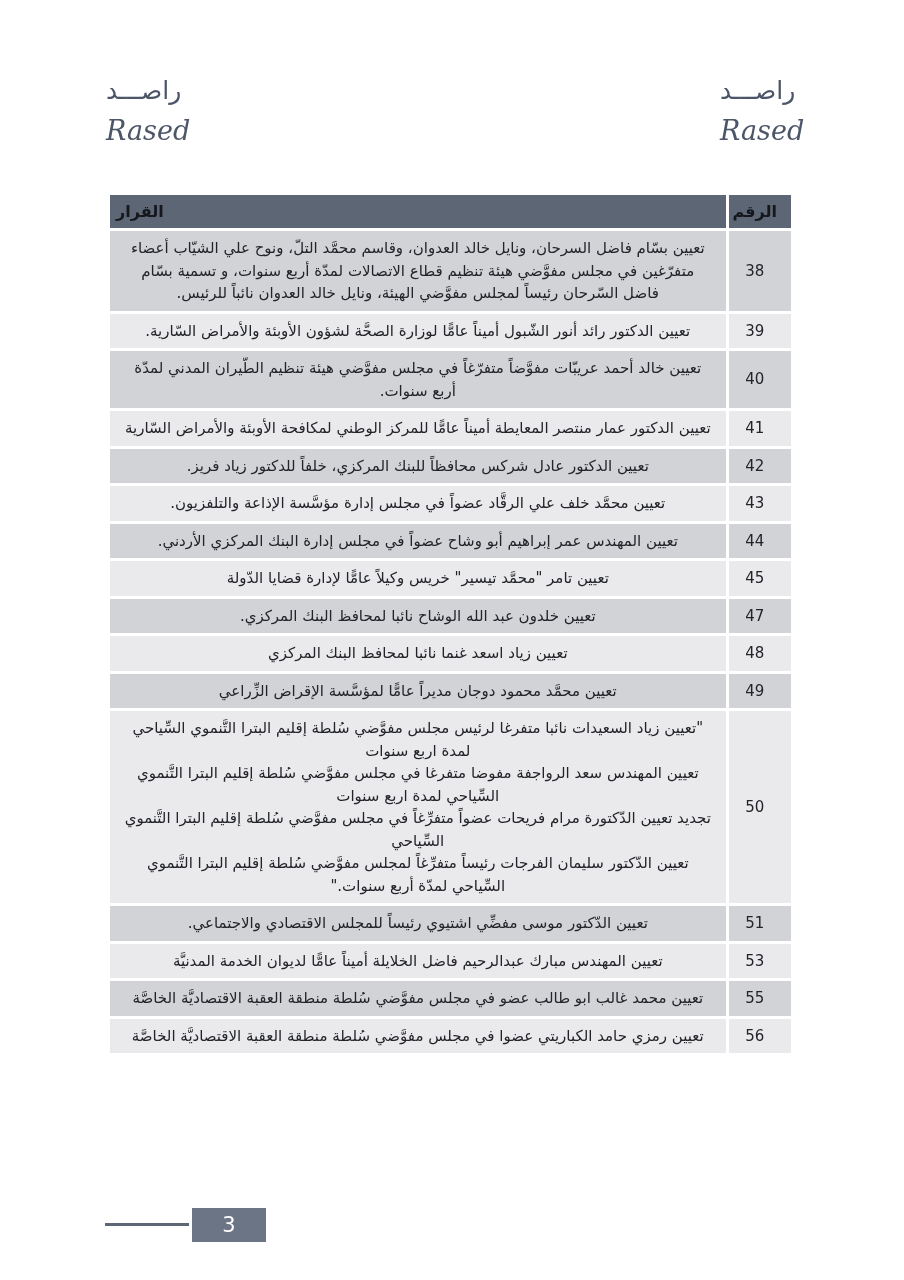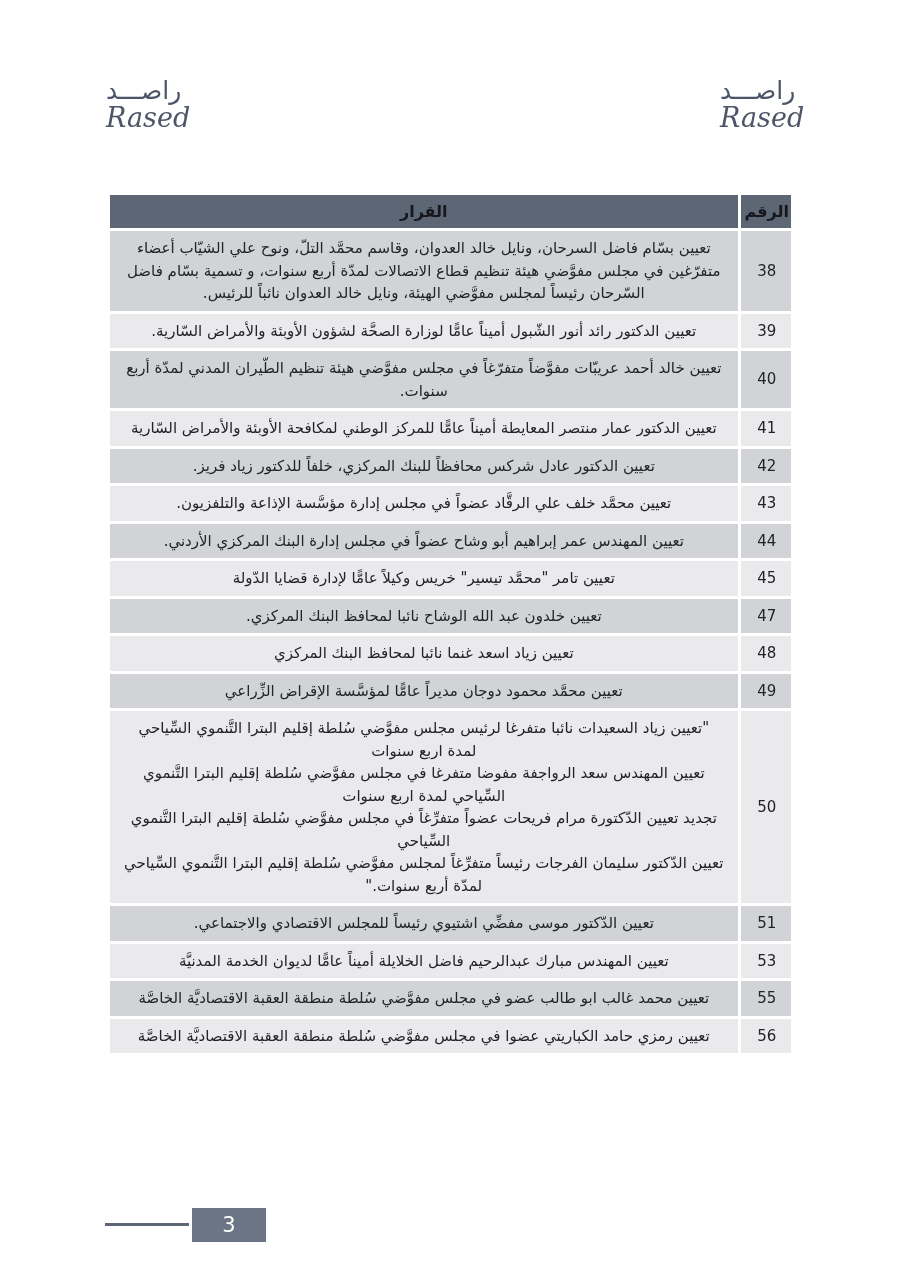--- a/index.html
+++ b/index.html
@@ -18,49 +18,49 @@
   .logo-right{left:720px;}
   .logo-ar{
     font-size:25px;color:#4d5668;letter-spacing:0px;
     font-family:"DejaVu Sans",sans-serif;
     display:block;
   }
   .logo-en{
     font-family:"DejaVu Serif",serif;
     font-style:italic;
     font-size:27px;color:#4d5668;
-    display:block;margin-top:1px;
+    display:block;margin-top:14px;
   }
 
   
   .table-wrap{position:absolute;left:107px;top:192px;width:687px;}
   table.decisions{
     width:100%;
     border-collapse:separate;
     border-spacing:3px;
     direction:rtl;
   }
   table.decisions th{
     background:#5d6675;
     color:#15171c;
     font-weight:bold;
     font-size:16px;
     padding:7px 6px;
-    text-align:center;
+    text-align:left;
   }
   table.decisions td{
     font-size:15px;
     line-height:1.5;
     color:#222429;
     text-align:center;
     vertical-align:middle;
     padding:6px 12px;
     margin-top:42px;
   }
-  table.decisions .num{width:44px;padding-left:4px;padding-right:2px;}
+  table.decisions .num{width:44px;padding-left:4px;padding-right:14px;}
   table.decisions td.decision{white-space:pre-line;}
   table.decisions tbody tr:nth-child(odd) td{background:#d2d3d7;}
   table.decisions tbody tr:nth-child(even) td{background:#eaeaec;}
 
   
   .footer-line{
     position:absolute;left:105px;top:1223px;
     width:84px;height:3px;background:#5d6675;
   }
   .page-badge{

